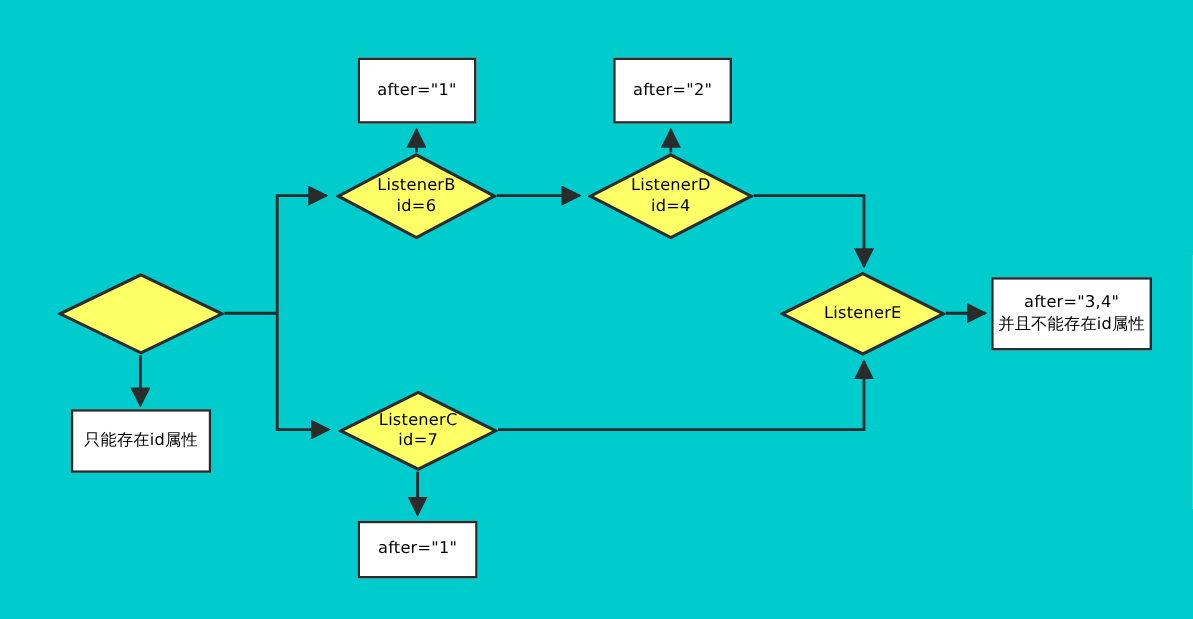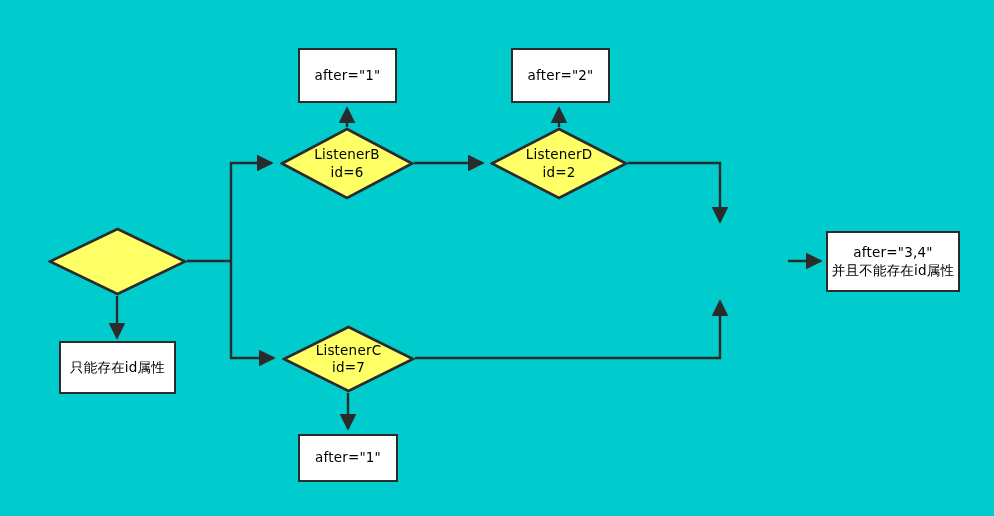--- a/index.html
+++ b/index.html
@@ -122,23 +122,29 @@
     </svg>
     <span class="label">ListenerC
 id=7</span>
   </div>
 
   <div class="node diamond" style="left:490px; top:127px; width:138px; height:73px;">
     <svg class="shape" viewBox="0 0 138 73" preserveAspectRatio="none">
       <polygon points="69,2 136,36.5 69,71 2,36.5" fill="#ffff66" stroke="#2b2b2b" stroke-width="2.6"></polygon>
     </svg>
     <span class="label">ListenerD
-id=2</span>
+id=4</span>
   </div>
 
+  <div class="node diamond" style="left:650px; top:226px; width:138px; height:71px;">
+    <svg class="shape" viewBox="0 0 138 71" preserveAspectRatio="none">
+      <polygon points="69,2 136,35.5 69,69 2,35.5" fill="#ffff66" stroke="#2b2b2b" stroke-width="2.6"></polygon>
+    </svg>
+    <span class="label">ListenerE</span>
+  </div>
 
   <div class="node rect" style="left:59px; top:341px; width:117px; height:53px;">
     <span>只能存在id属性</span>
   </div>
 
   <div class="node rect" style="left:298px; top:48px; width:99px; height:55px;">
     <span>after="1"</span>
   </div>
 
   <div class="node rect" style="left:511px; top:48px; width:99px; height:55px;">

